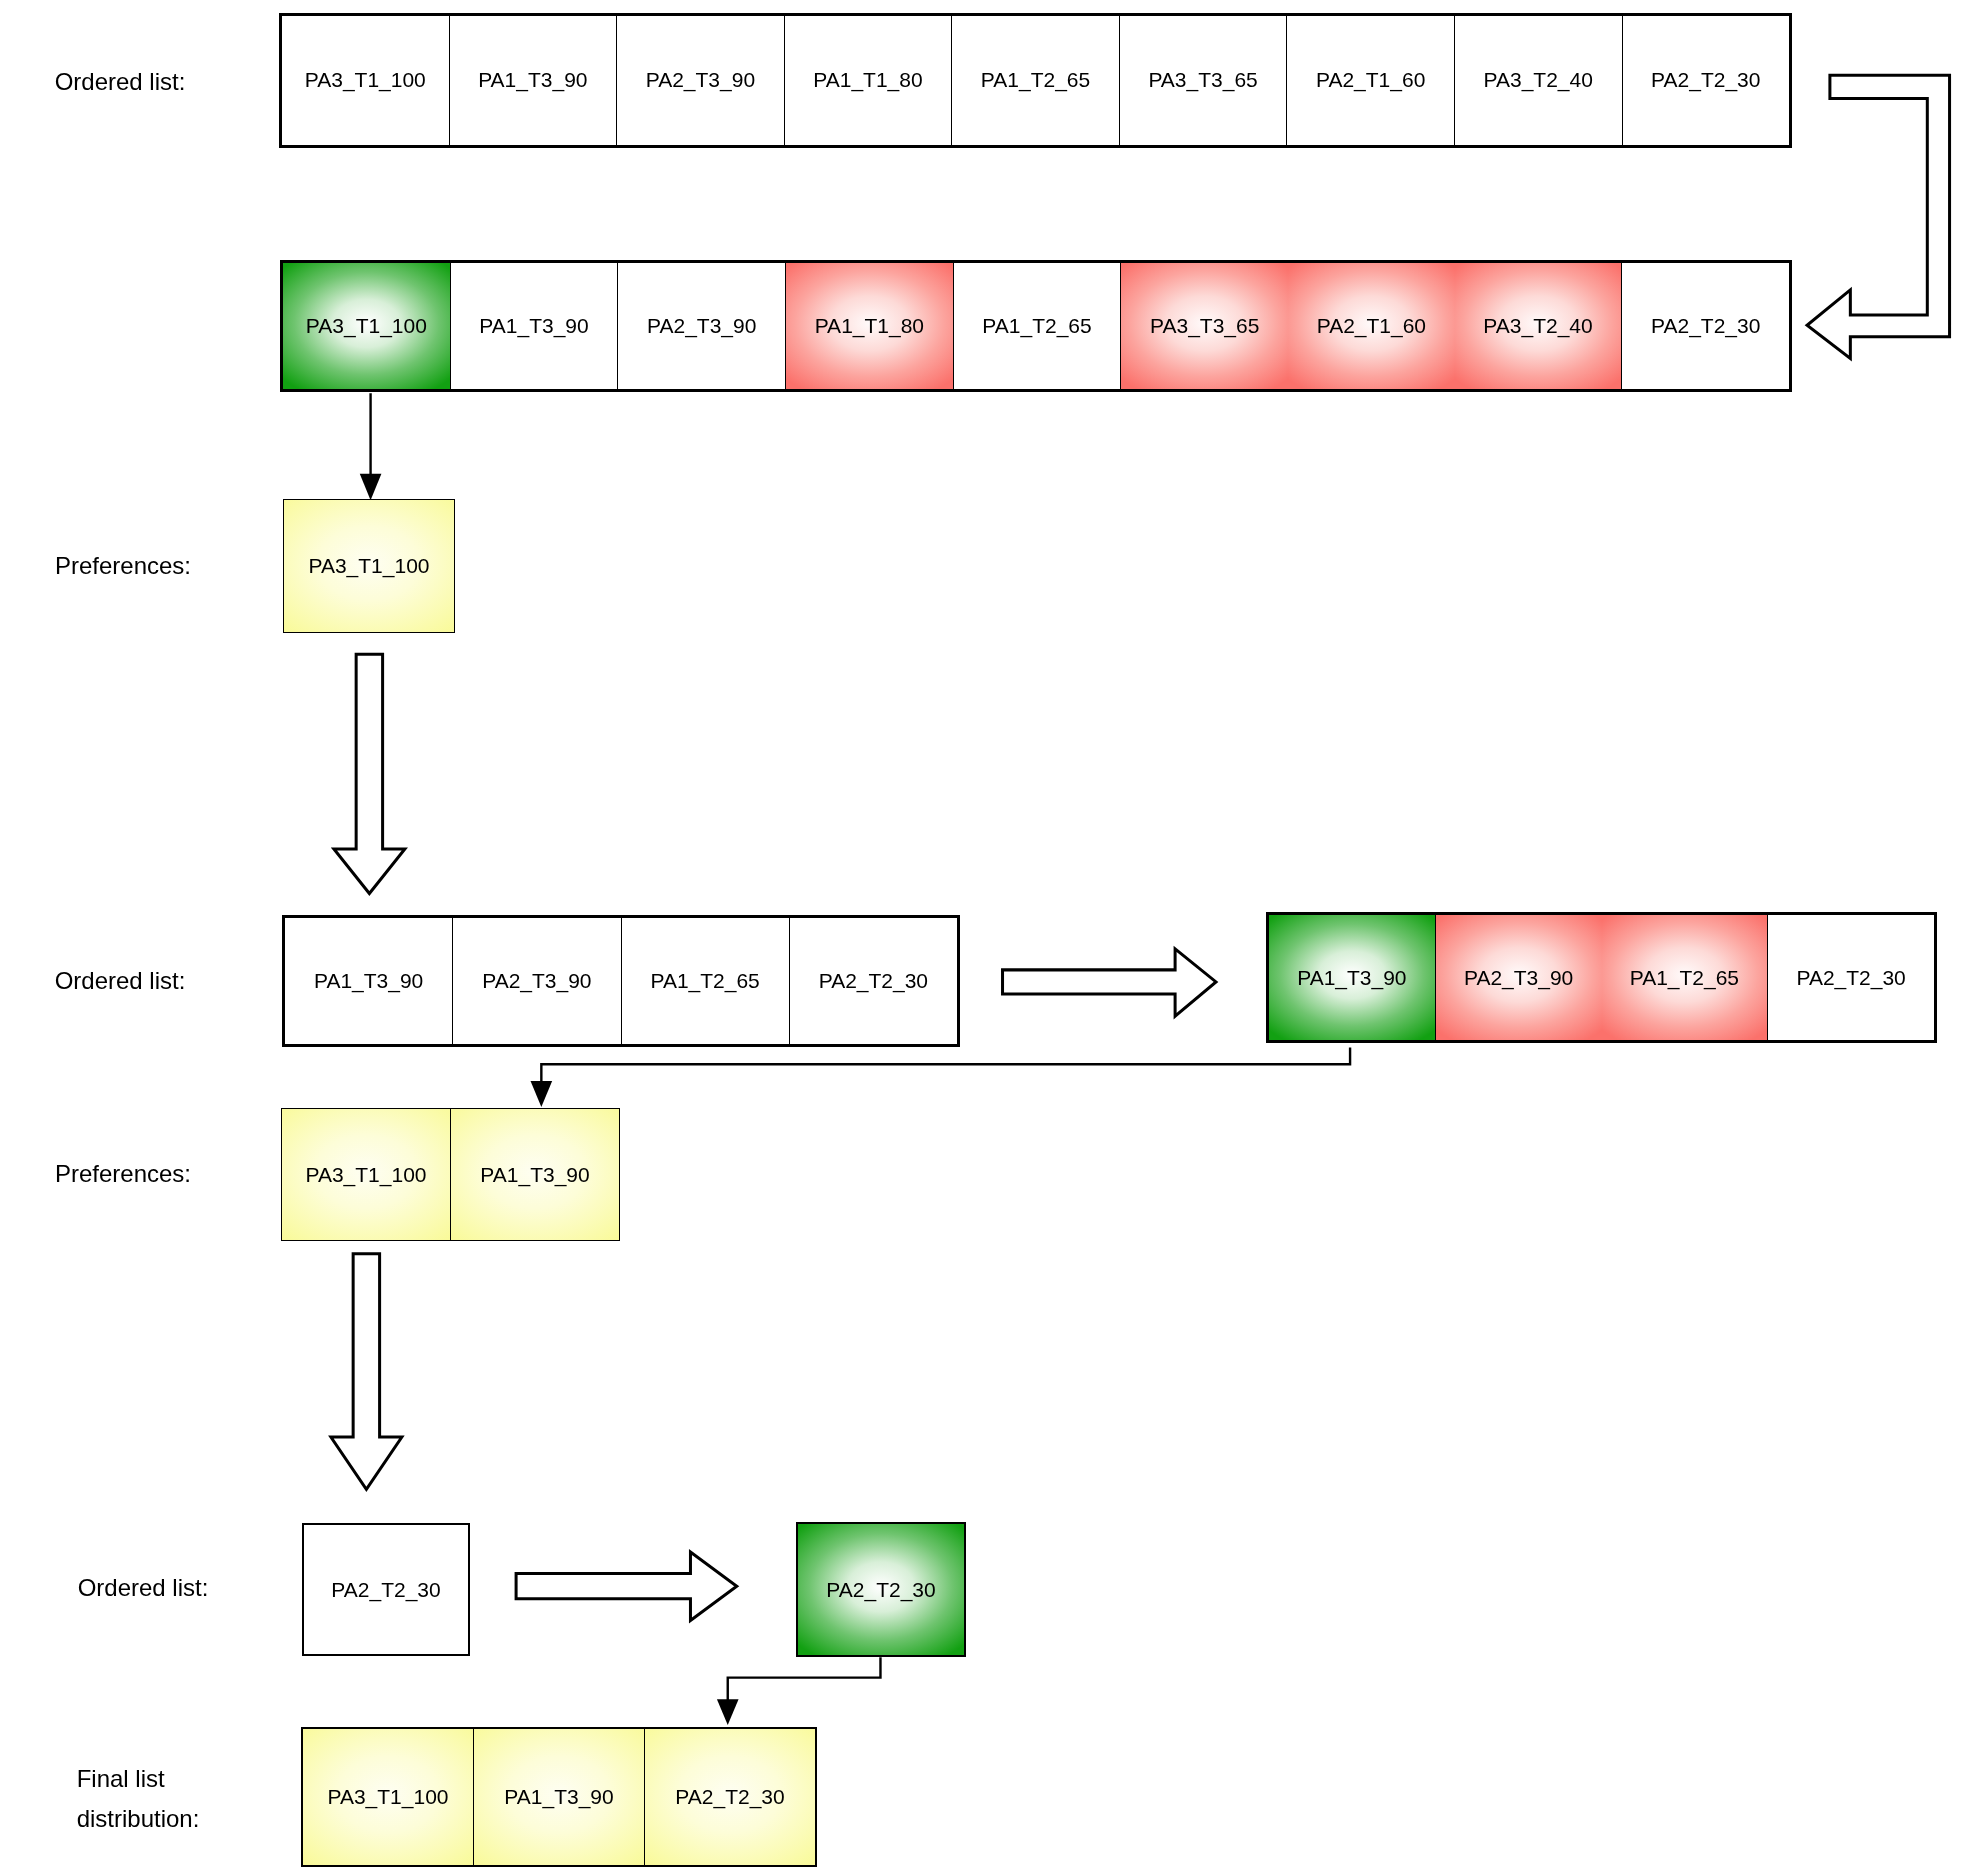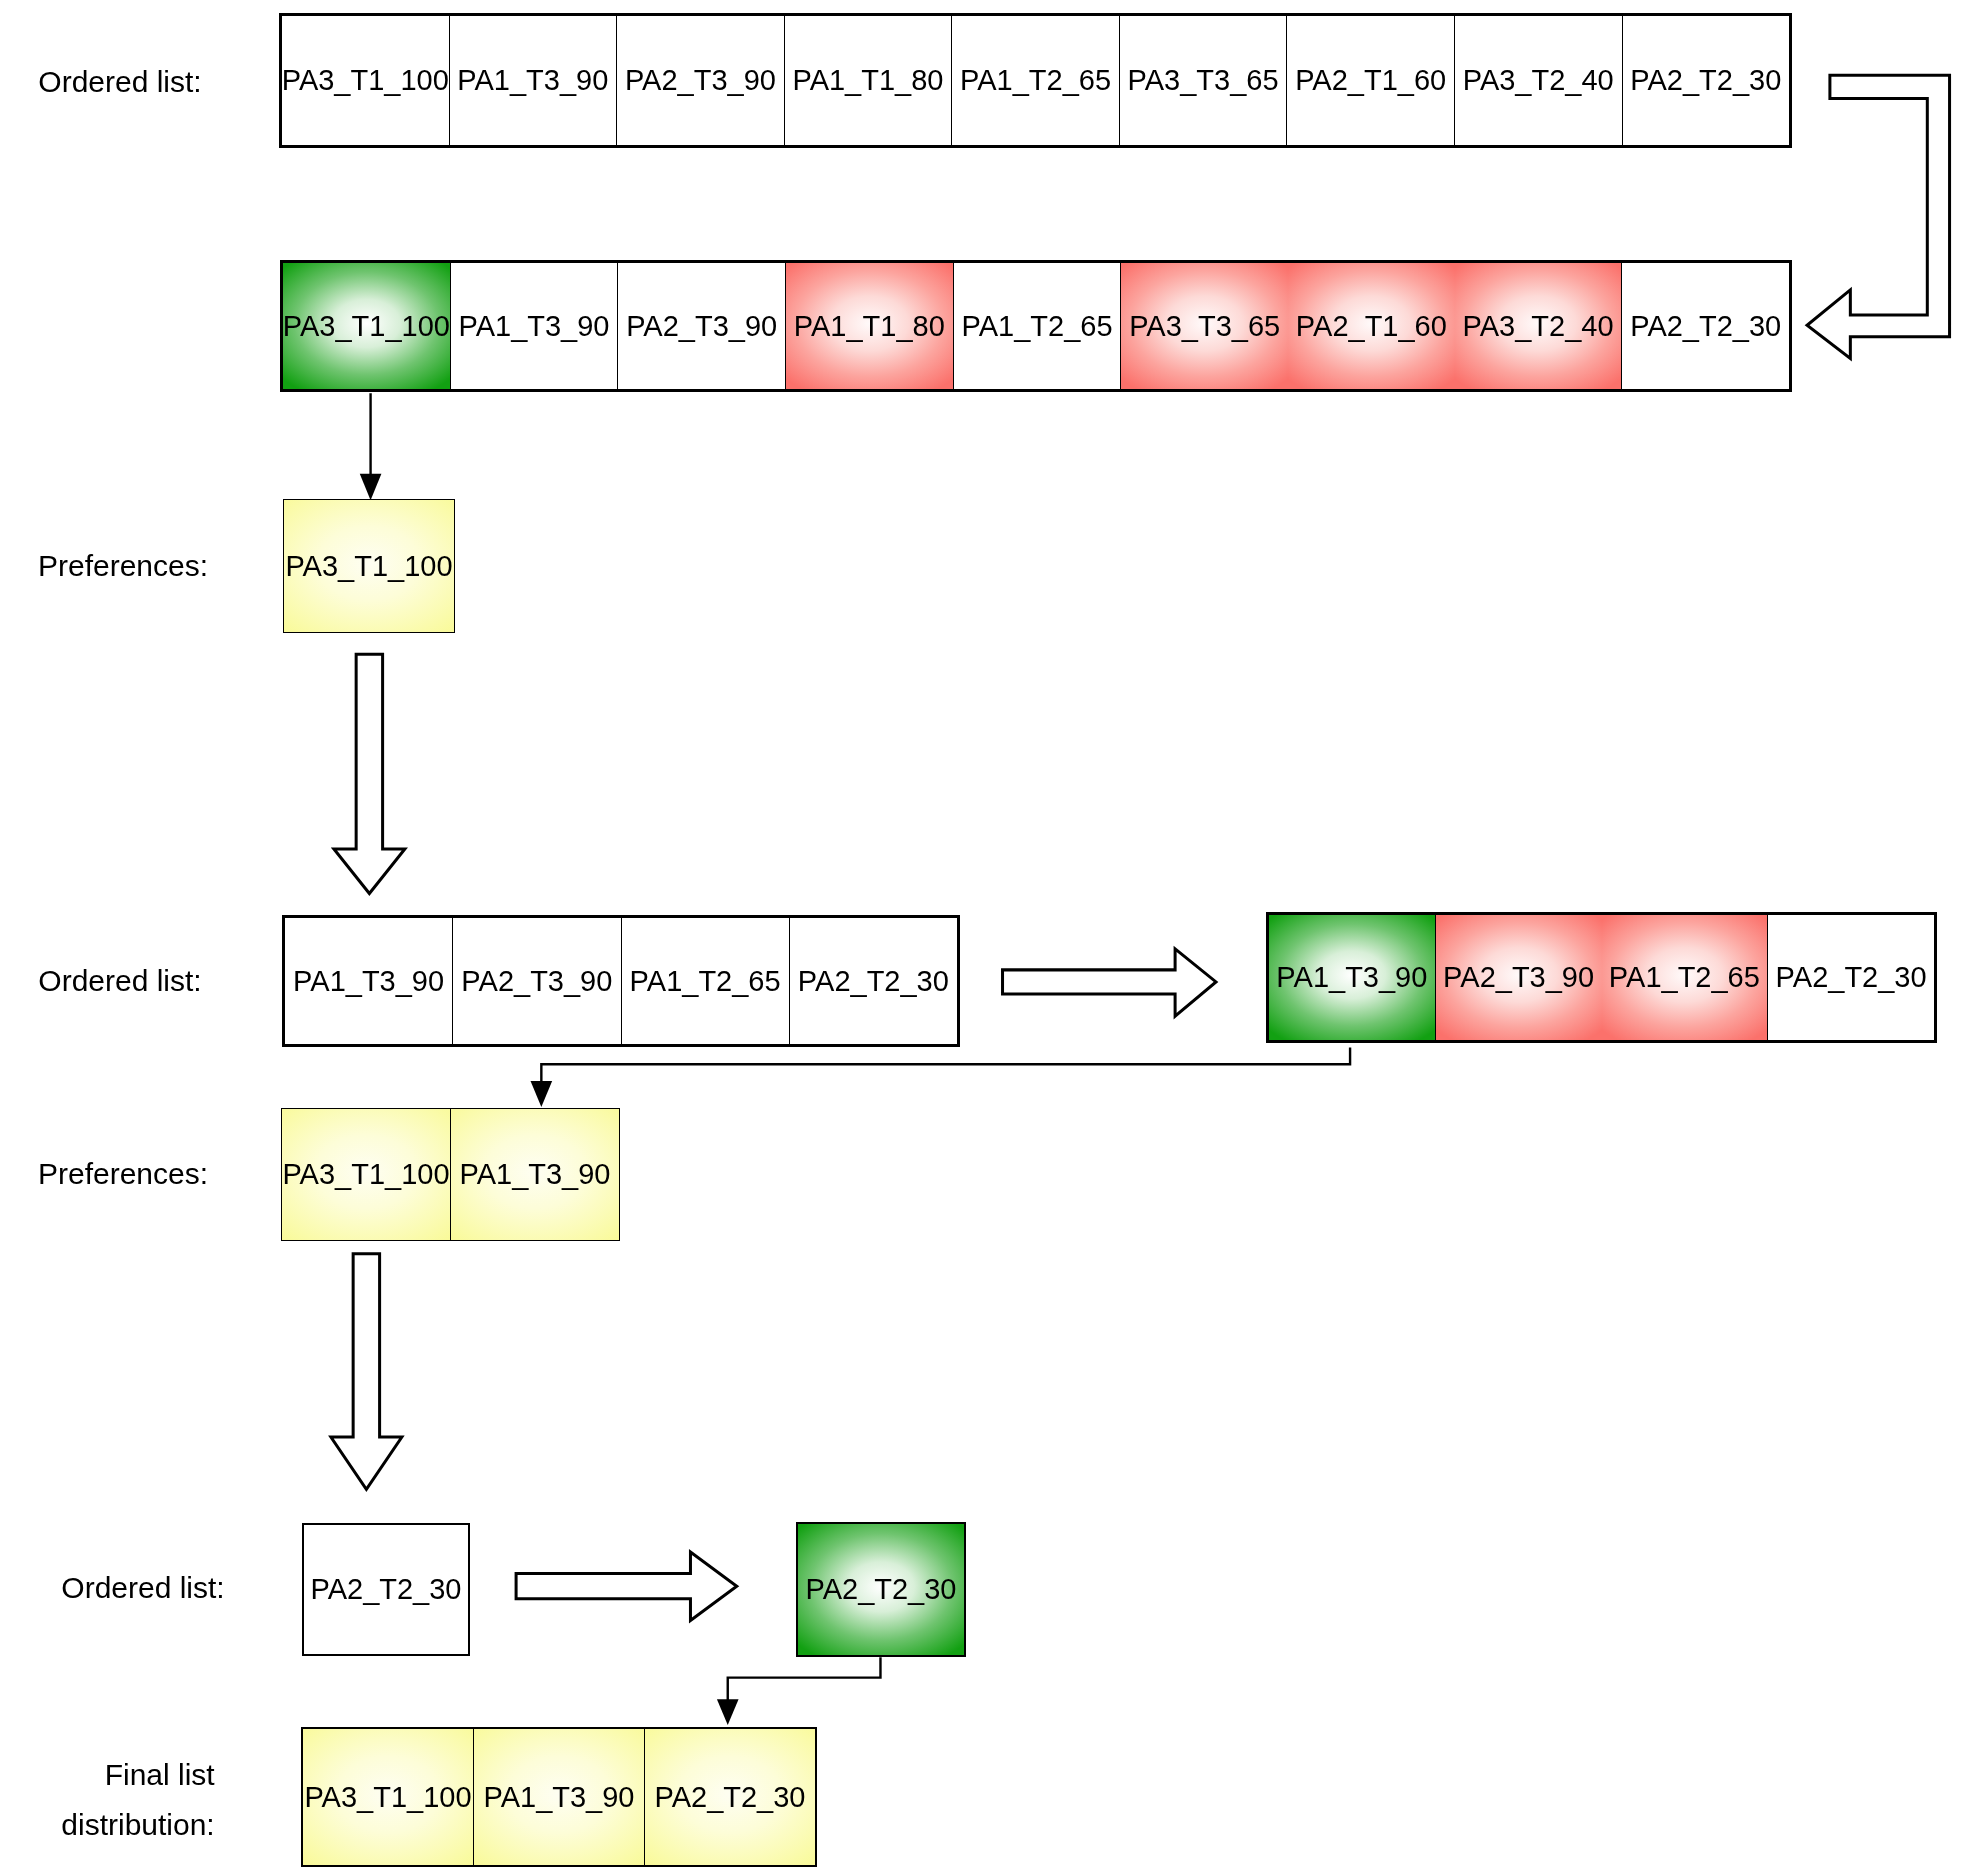--- a/index.html
+++ b/index.html
@@ -1,27 +1,27 @@
 <!DOCTYPE html>
 <html style="--highlight-green: #12a012; --highlight-red: #fb716b; --preference-yellow: #f9fa98; --line-black: #000000;font-size:9.6px"><head>
 <meta charset="utf-8">
 <style>
   html,body{margin:0;padding:0;background:#ffffff;}
   body{width:1975px;height:1870px;position:relative;font-family:"Liberation Sans","DejaVu Sans",sans-serif;color:#000;}
   .canvas{position:absolute;left:0;top:0;width:1975px;height:1870px;}
   svg.arrow-layer{position:absolute;left:0;top:0;width:1975px;height:1870px;}
 
-  .side-label{position:absolute;transform:translate(-50%,-50%);font-size:30px;line-height:1.65;
-              text-align:right;white-space:nowrap;}
+  .side-label{position:absolute;transform:translate(-50%,-50%);font-size:24px;line-height:1.65;
+              text-align:left;white-space:nowrap;}
 
   .row{position:absolute;display:flex;box-sizing:border-box;background:#fff;border:3px solid #000;}
   .row.thin-border{border-width:2.4px;}
   .row.pref-border{border-width:1.8px;}
   .cell{flex:1 1 0;display:flex;align-items:center;justify-content:center;
-        font-size:29px;white-space:nowrap;overflow:hidden;background:#ffffff;}
+        font-size:21px;white-space:nowrap;overflow:hidden;background:#ffffff;}
   .cell + .cell{border-left:1.8px solid #000;}
   .state-white{background:#ffffff;}
   .state-green{background:radial-gradient(ellipse 72% 68% at 50% 48%, #ffffff 0%, #d8efd8 28%, #6fc46f 60%, var(--highlight-green,#12a012) 95%);}
   .state-red{background:radial-gradient(ellipse 72% 68% at 50% 48%, #fffafa 0%, #fddad7 32%, #fca49e 62%, var(--highlight-red,#fb716b) 95%);}
   .state-red_merged{background:radial-gradient(ellipse 72% 68% at 50% 48%, #fffafa 0%, #fddad7 32%, #fca49e 62%, var(--highlight-red,#fb716b) 95%);border-left:none !important;}
   .state-yellow{background:radial-gradient(ellipse 75% 70% at 50% 48%, #fefef2 0%, #fdfdd8 40%, var(--preference-yellow,#f9fa98) 100%);}
 
   
   #row-ordered1        {left:279px;  top:12.6px;   width:1513px; height:135px;}
   #row-ordered1-marked {left:280px;  top:260px;  width:1512px; height:132px;}

